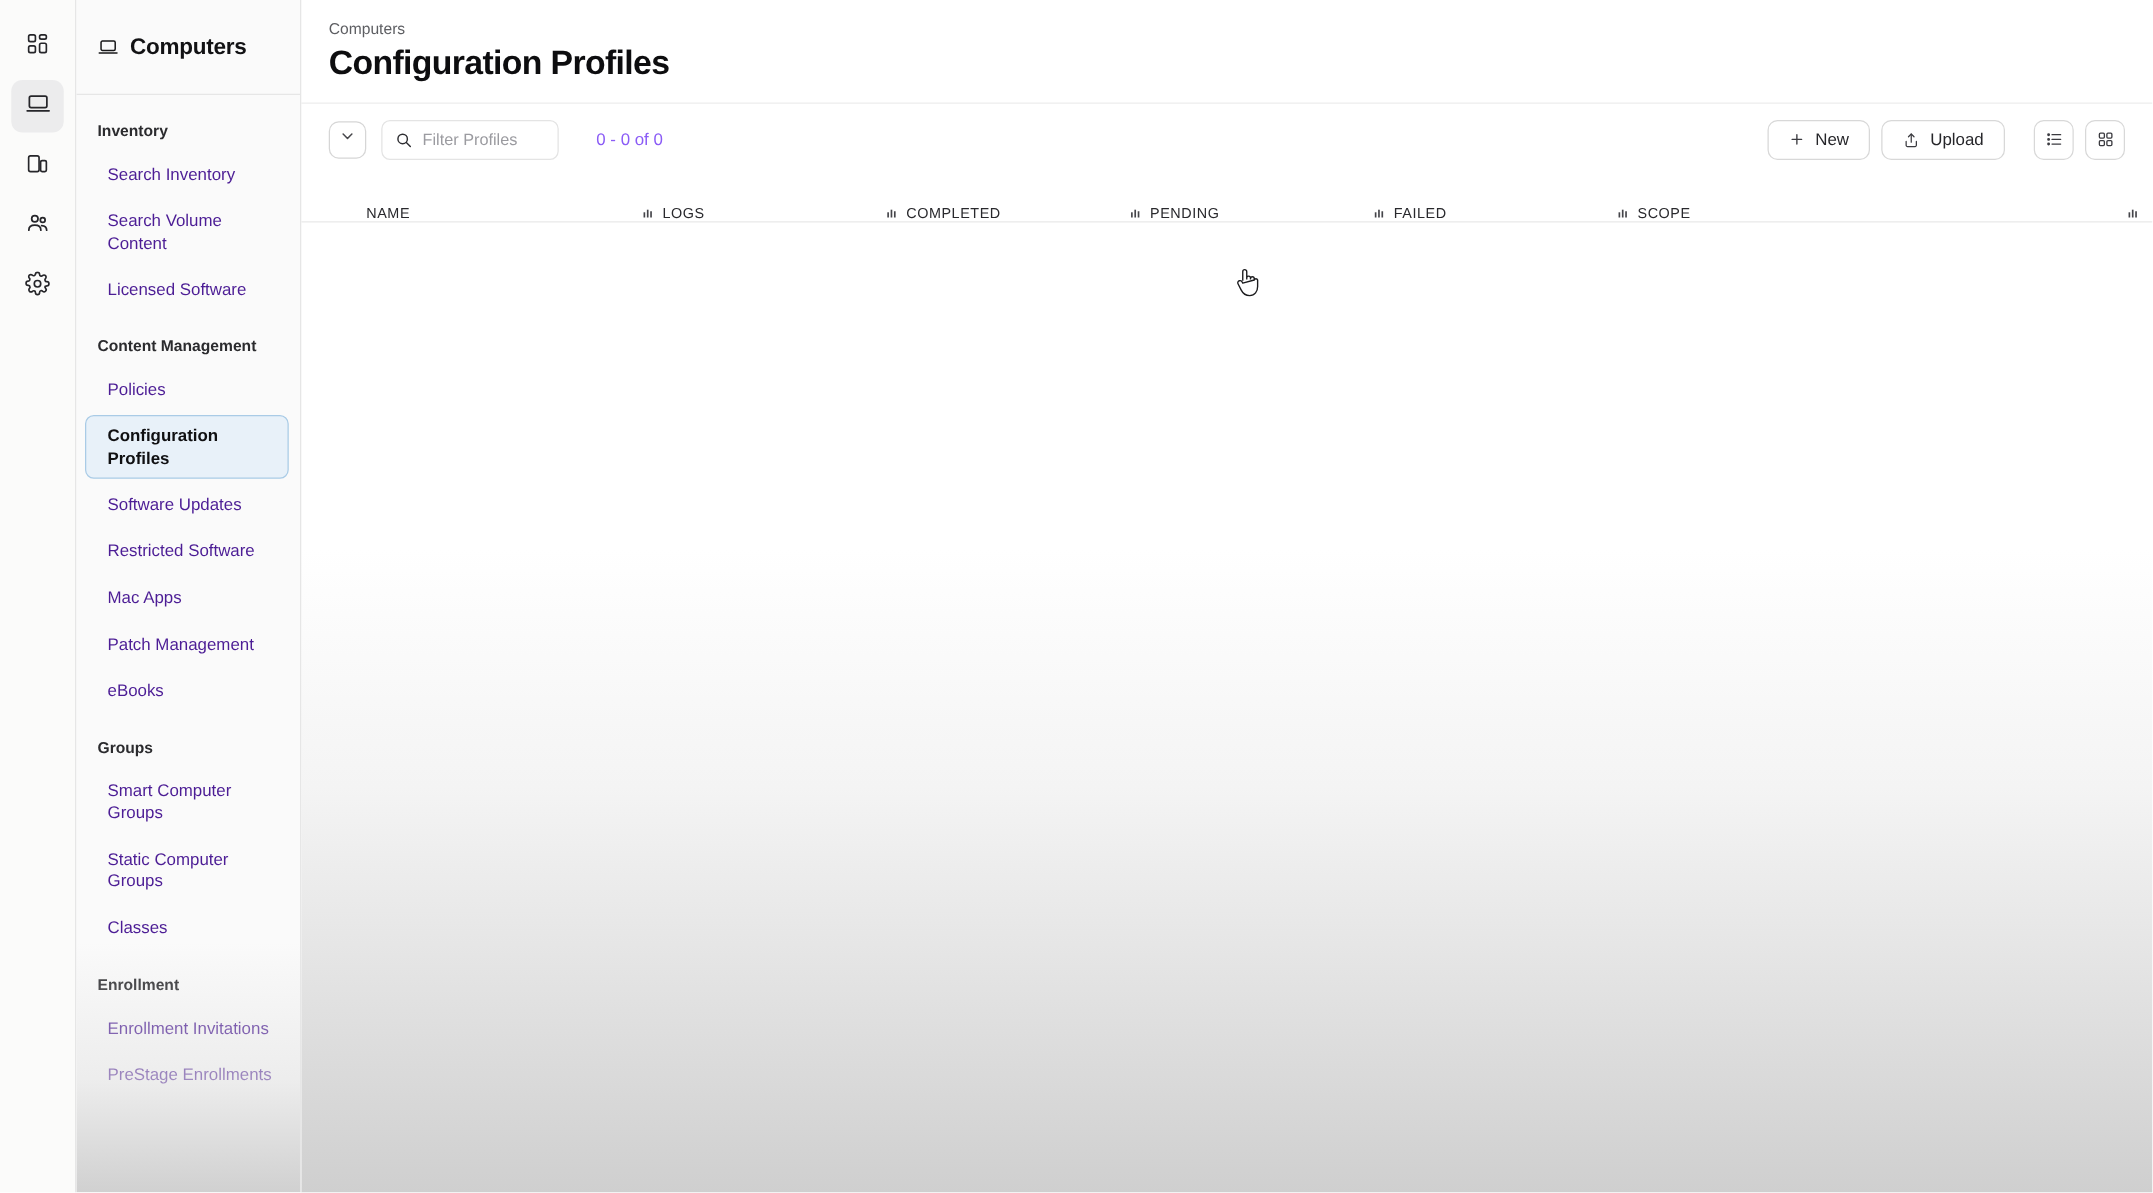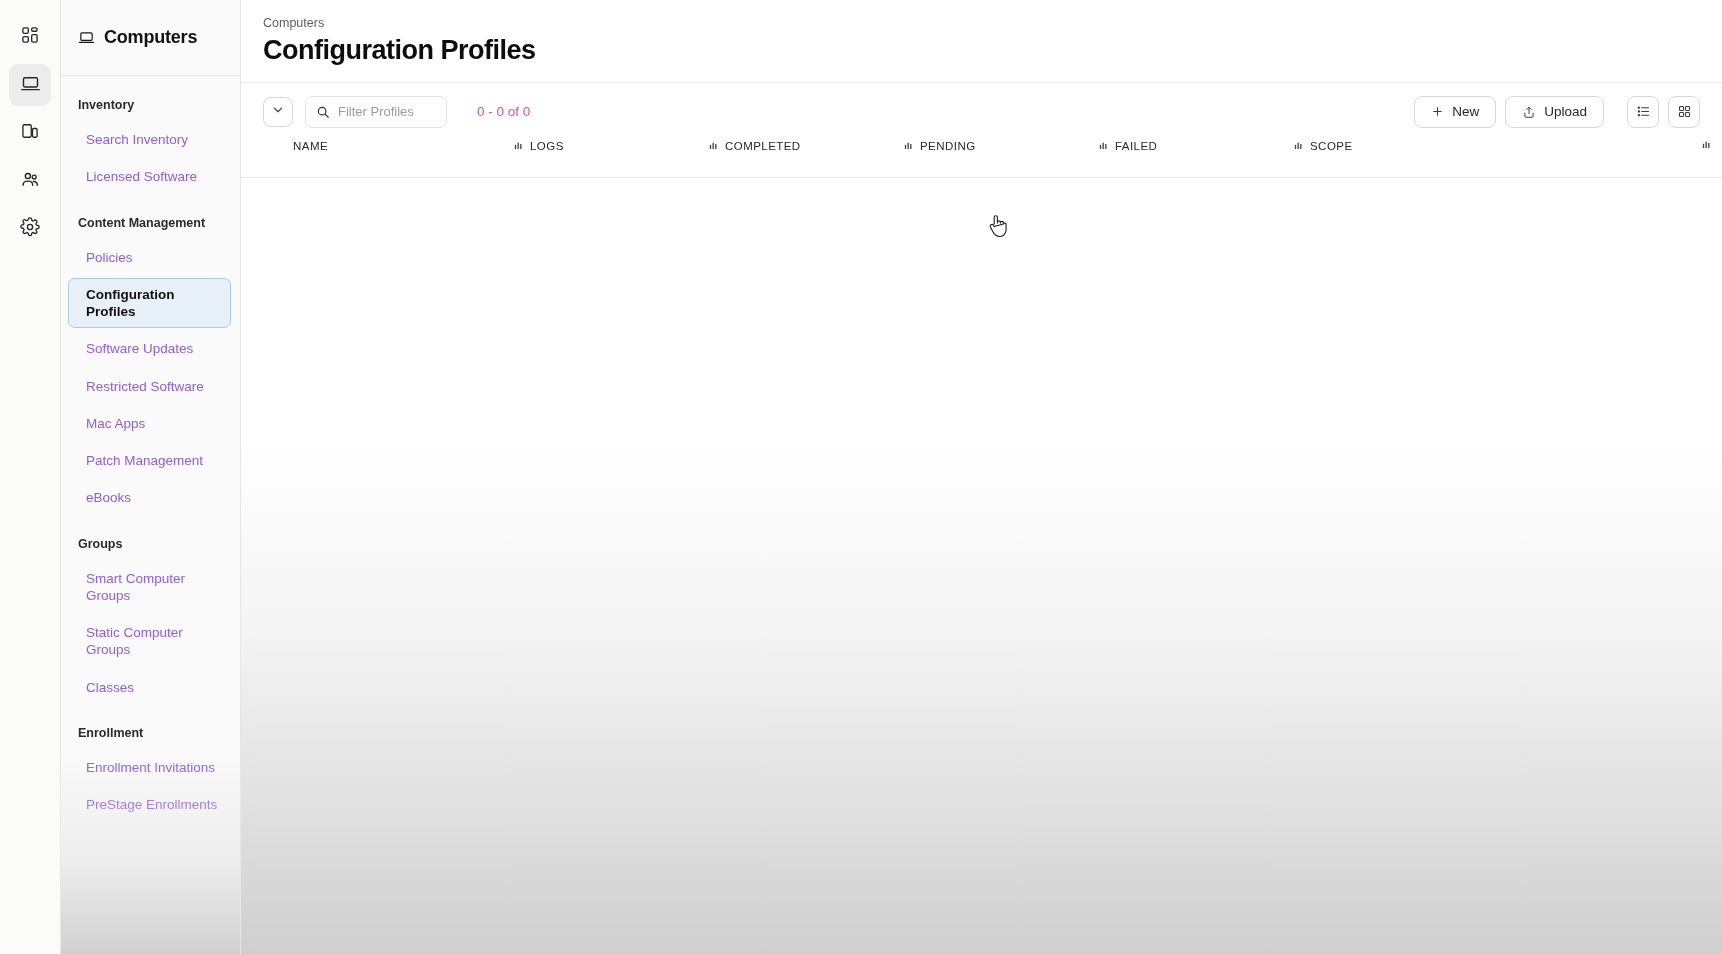--- a/index.html
+++ b/index.html
@@ -143,21 +143,21 @@
   .nav-group-label {
     font-size: 12.5px;
     font-weight: bold;
     color: #2b2b2e;
     padding: 0 0 0 17px;
     margin-bottom: 11px;
   }
   .nav-group { margin-bottom: 22px; }
   .nav-item {
     font-size: 13.5px;
-    color: #8b5cf6;
+    color: #4c1d95;
     padding: 7px 12px 7px 17px;
     line-height: 1.28;
     cursor: pointer;
     border: 1px solid transparent;
     border-radius: 7px;
     margin: 0 9px 4px 7px;
   }
   .nav-item.selected {
     background: #e8f1f9;
     border-color: #a9cbe6;
@@ -240,21 +240,21 @@
     outline: none;
     font-size: 13px;
     font-family: "Liberation Sans", sans-serif;
     color: #3a3a3e;
     width: 100%;
     background: transparent;
   }
   .filter-box input::placeholder { color: #9b9ba0; }
   .count-text {
     font-size: 13.5px;
-    color: #ec4899;
+    color: #8b5cf6;
     margin-left: 18px;
   }
   .toolbar-spacer { flex: 1; }
   .toolbar-right {
     display: flex;
     align-items: center;
     gap: 9px;
   }
   .btn {
     height: 32px;
@@ -286,21 +286,21 @@
   }
 
   
   .table-area {
     flex: 1;
     min-height: 0;
     position: relative;
   }
   .tbl-header {
     display: flex;
-    align-items: flex-start;
+    align-items: flex-end;
     height: 38px;
     border-bottom: 1px solid #e9e9e9;
     padding: 0 0 0 0;
     background: transparent;
   }
   .th {
     display: flex;
     align-items: center;
     gap: 6px;
     font-size: 11.5px;
@@ -399,20 +399,21 @@
             <path d="M2 19h20"></path>
           </svg>
         </span>
         <span class="sidebar-title">Computers</span>
       </div>
       <div class="sidebar-nav">
 
         <div class="nav-group">
           <div class="nav-group-label">Inventory</div>
           <div class="nav-item">Search Inventory</div>
+          <div class="nav-item">Search Volume Content</div>
           <div class="nav-item">Licensed Software</div>
         </div>
 
         <div class="nav-group">
           <div class="nav-group-label">Content Management</div>
           <div class="nav-item">Policies</div>
           <div class="nav-item selected">Configuration Profiles</div>
           <div class="nav-item">Software Updates</div>
           <div class="nav-item">Restricted Software</div>
           <div class="nav-item">Mac Apps</div>

